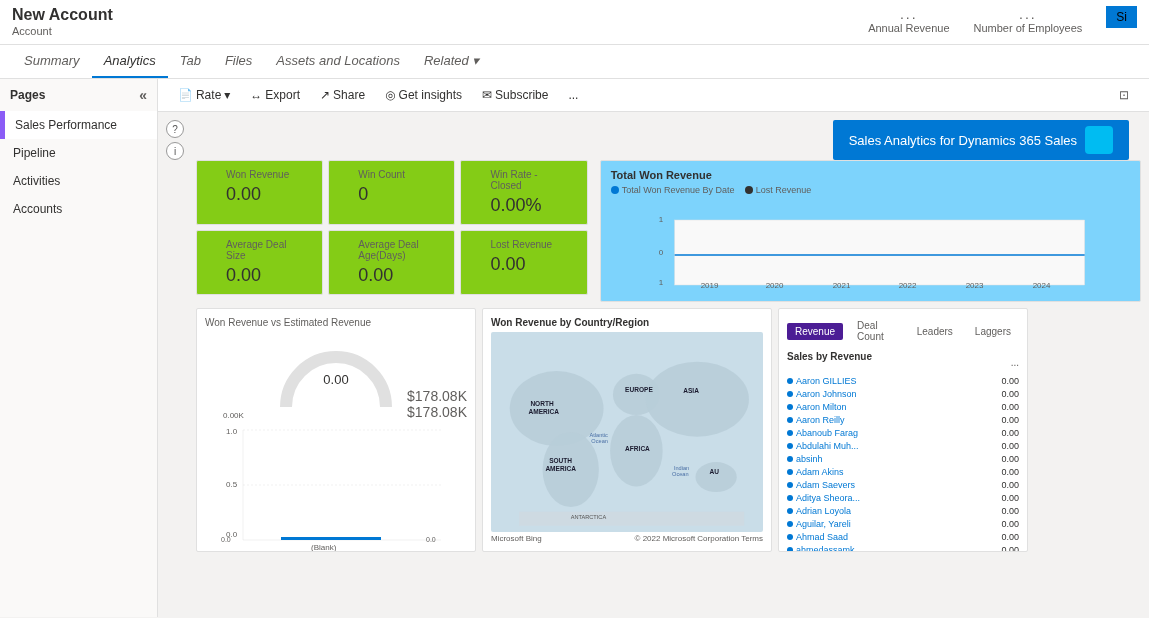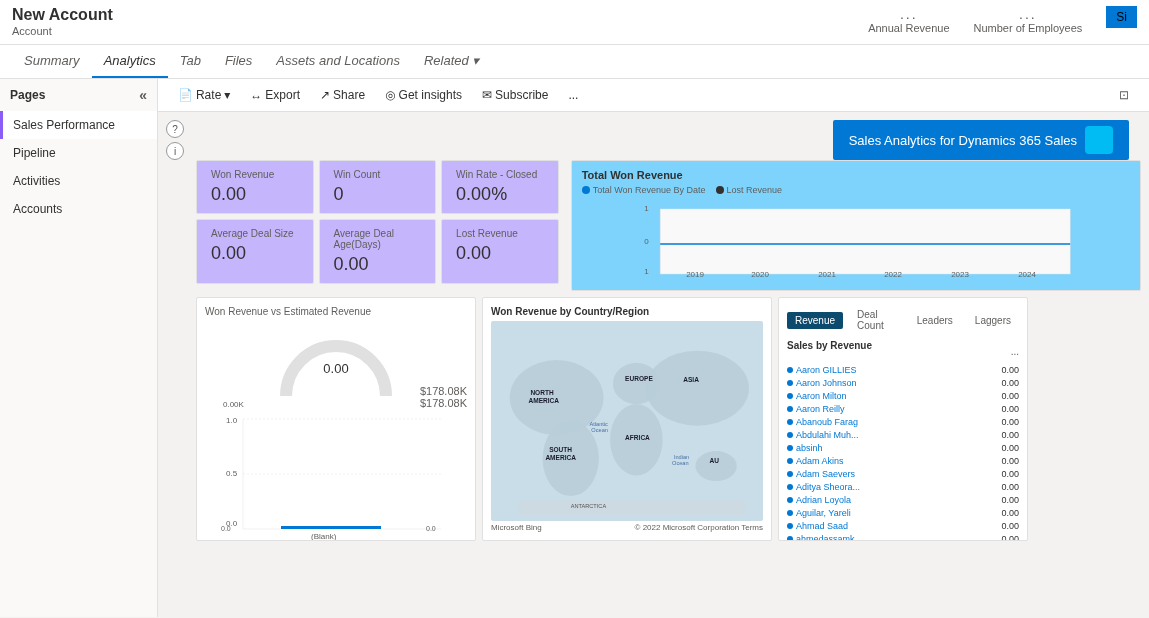--- a/index.html
+++ b/index.html
@@ -61,21 +61,21 @@
       color: #323130;
     }
     .sidebar-collapse-btn { cursor: pointer; color: #605e5c; font-size: 14px; }
     .sidebar-item {
       padding: 7px 10px;
       cursor: pointer;
       font-size: 12px;
       color: #323130;
       border-left: 3px solid transparent;
     }
-    .sidebar-item.active { border-left: 3px solid #8b5cf6; background: #fff; font-weight: 500; }
+    .sidebar-item.active { border-left: 5px solid #8b5cf6; background: #fff; font-weight: 500; }
 
     
     .report-area {
       flex: 1;
       background: #f3f2f1;
       display: flex;
       flex-direction: column;
       overflow: hidden;
     }
 
@@ -150,43 +150,43 @@
       align-items: center;
       gap: 8px;
     }
     .analytics-logo-icon {
       width: 28px;
       height: 28px;
       background: #00bcf2;
       border-radius: 4px;
     }
     .kpi-card {
-      background: #c4b5fd;
+      background: #84cc16;
       border: 1px solid #e0e0e0;
       border-radius: 2px;
-      padding: 8px 14px;
+      padding: 8px 29px;
       min-width: 110px;
       flex: 1;
       max-width: 130px;
     }
     .kpi-card .kpi-label { font-size: 10px; color: #605e5c; margin-bottom: 4px; }
     .kpi-card .kpi-value { font-size: 18px; font-weight: 400; color: #323130; }
 
     
     .total-won-revenue {
       background: #7dd3fc;
       border: 1px solid #e0e0e0;
       border-radius: 2px;
       padding: 8px 10px;
       flex: 1;
       min-width: 300px;
       margin-left: 6px;
     }
     .total-won-revenue .chart-title { font-size: 11px; font-weight: 600; color: #323130; margin-bottom: 4px; }
-    .chart-legend { display: flex; gap: 10px; margin-bottom: 4px; }
+    .chart-legend { display: flex; gap: 10px; margin-bottom: 15px; }
     .legend-item { display: flex; align-items: center; gap: 3px; font-size: 9px; color: #605e5c; }
     .legend-dot { width: 8px; height: 8px; border-radius: 50%; }
 
     
     .chart-svg { width: 100%; }
 
     
     .bottom-row {
       display: flex;
       gap: 6px;
@@ -204,21 +204,21 @@
     }
     .panel-title { font-size: 10px; color: #605e5c; margin-bottom: 4px; }
 
     .panel-won-vs-est { flex: 1; max-width: 280px; position: relative; }
     .panel-map { flex: 1; max-width: 290px; position: relative; }
     .panel-sales { flex: 1; max-width: 250px; }
 
     
     .sales-tabs { display: flex; gap: 6px; margin-bottom: 6px; align-items: center; }
     .sales-tab { padding: 3px 8px; font-size: 10px; border-radius: 2px; cursor: pointer; }
-    .sales-tab.active { background: #0c4a6e; color: white; }
+    .sales-tab.active { background: #4c1d95; color: white; }
     .sales-tab.plain { color: #605e5c; background: none; }
     .sales-header { font-size: 10px; font-weight: 600; color: #323130; margin-bottom: 12px; }
     .sales-list { font-size: 9px; overflow-y: auto; max-height: 200px; }
     .sales-row { display: flex; justify-content: space-between; padding: 1.5px 0; color: #323130; }
     .sales-row .sales-name { color: #0078d4; }
     .sales-dot { width: 6px; height: 6px; background: #0078d4; border-radius: 50%; display: inline-block; margin-right: 3px; }
     .sales-axis { display: flex; justify-content: space-between; font-size: 8px; color: #605e5c; margin-top: 4px; border-top: 1px solid #e0e0e0; padding-top: 2px; }
 
     
     .map-bg {
@@ -393,21 +393,21 @@
           <div class="panel-title">Won Revenue vs Estimated Revenue</div>
 
           <div style="display:flex; justify-content:center; align-items:center; position:relative; height:90px;">
             <svg width="120" height="80" viewBox="0 0 120 80">
 
               <path d="M10,70 A50,50 0 0,1 110,70" fill="none" stroke="#e0e0e0" stroke-width="12"></path>
               <path d="M10,70 A50,50 0 0,1 110,70" fill="none" stroke="#0078d4" stroke-width="12" stroke-dasharray="0,157"></path>
             </svg>
             <div style="position:absolute; top:40px; font-size:13px; color:#323130; font-weight:400;">0.00</div>
             <div style="position:absolute; bottom:2px; left:18px; font-size:8px; color:#605e5c;">0.00K</div>
-            <div style="position:absolute; bottom:2px; right:0px; font-size:11px; color:#605e5c; ">
+            <div style="position:absolute; bottom:2px; right:0px; font-size:14px; color:#605e5c; ">
               <div>$178.08K</div>
               <div>$178.08K</div>
             </div>
           </div>
 
           <div>
             <svg width="100%" height="130" viewBox="0 0 230 130">
 
               <text x="5" y="12" font-size="8" fill="#605e5c">1.0</text>
               <text x="5" y="65" font-size="8" fill="#605e5c">0.5</text>

